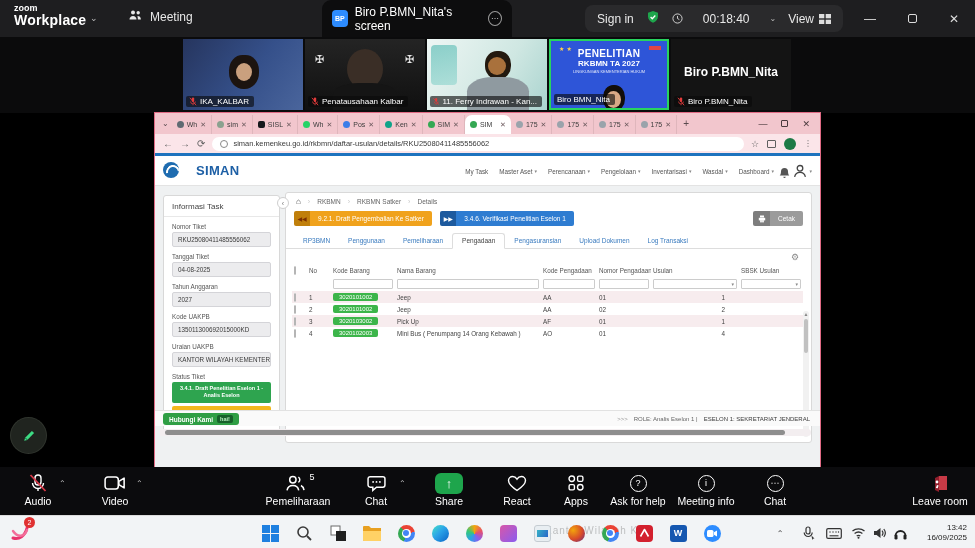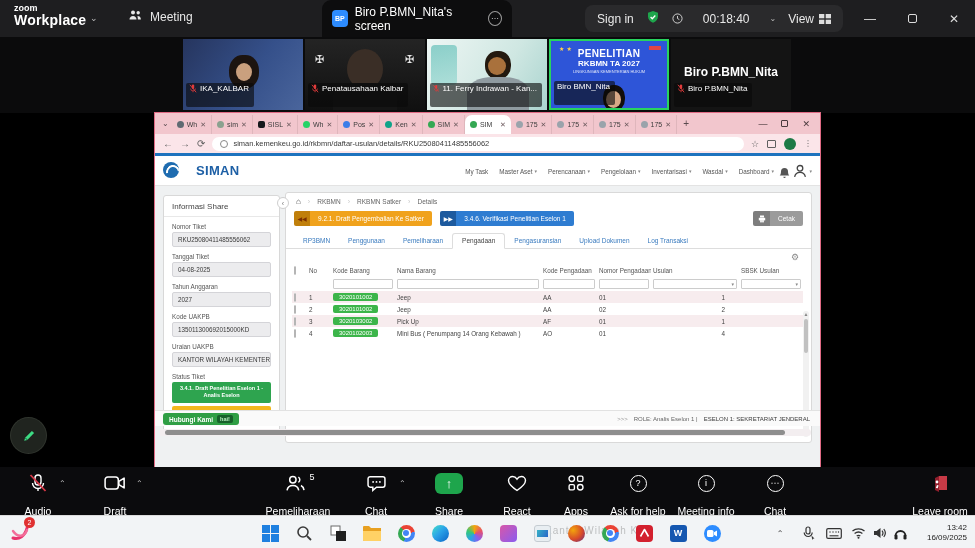--- a/index.html
+++ b/index.html
@@ -45,21 +45,21 @@
   .vt3 .deco{position:absolute;left:4px;top:6px;width:26px;height:40px;background:linear-gradient(160deg,#2aa9a0,#7fd0c8);opacity:.5;border-radius:4px}
   .slide{position:absolute;left:0;top:7px;width:116px;text-align:center;color:#fff}
   .slide .s1{font-size:10px;font-weight:bold;letter-spacing:.3px}
   .slide .s2{font-size:8px;font-weight:bold}
   .slide .s3{font-size:4px;opacity:.85;margin-top:1px}
   .vt4 .stars{position:absolute;left:8px;top:4px;color:#ffd34d;font-size:6px;letter-spacing:2px}
   .vt4 .redmark{position:absolute;right:6px;top:5px;width:12px;height:4px;background:#e04545}
   .vt4 .head{left:52px;top:44px;width:22px;height:26px;background:#120d0a;border-radius:46%}
   .vt4 .face4{position:absolute;left:55px;top:50px;width:15px;height:17px;background:#d8a886;border-radius:50%}
   .bigname{position:absolute;left:0;top:26px;width:120px;text-align:center;font-size:12px;font-weight:bold;color:#fff}
-  .vlabel{position:absolute;left:3px;bottom:3px;display:flex;align-items:center;gap:3px;background:rgba(10,10,10,.62);color:#fff;font-size:8px;padding:1px 5px 14px 3px;border-radius:2px;max-width:112px;white-space:nowrap;overflow:hidden}
+  .vlabel{position:absolute;left:3px;bottom:3px;display:flex;align-items:center;gap:3px;background:rgba(10,10,10,.62);color:#fff;font-size:8px;padding:1px 5px 1px 3px;border-radius:2px;max-width:112px;white-space:nowrap;overflow:hidden}
 
   
   .browser{position:absolute;left:155px;top:113px;width:665px;height:354px;background:#fff;box-shadow:0 0 0 1px #e06a84}
   .btabs{position:absolute;left:0;top:0;width:665px;height:21px;background:#f2c6cd;display:flex;align-items:flex-end;padding-left:4px}
   .tabsrch{align-self:center;font-size:8px;color:#5a4a4e;margin:0 3px}
   .btab{display:flex;align-items:center;gap:3px;height:19px;padding:0 5px;font-size:7px;color:#3c3c3c;border-right:1px solid rgba(0,0,0,.08);min-width:40px}
   .btab.active{background:#fff;border-radius:7px 7px 0 0;border-right:none;min-width:46px}
   .fav{width:7px;height:7px;border-radius:50%;flex:0 0 auto}
   .f1{background:#5f6a72}.f2{background:#8aa18f}.f3{background:#16181c;border-radius:2px}.f4{background:#25d366}
   .f5{background:#3b7de8}.f6{background:#0fa389}.f7{background:#34a853}.f8{background:#34a853}
@@ -145,21 +145,21 @@
   .hscroll{position:absolute;left:4px;top:276px;width:652px;height:7px;background:#f3eef0;border-radius:4px}
   .hthumb{position:absolute;left:6px;top:1px;width:620px;height:5px;background:#8e8e8e;border-radius:3px}
 
   
   .pencil{position:absolute;left:11px;top:418px;width:35px;height:35px;border-radius:50%;background:#20241f;display:flex;align-items:center;justify-content:center;box-shadow:0 0 0 1px #30352e;z-index:20}
 
   
   .ztb{position:absolute;left:0;top:467px;width:975px;height:48px;background:#0b0b0d;color:#fff}
   .zbtn{position:absolute;top:5px;width:76px;text-align:center}
   .zico{height:22px;display:flex;align-items:center;justify-content:center}
-  .zlab{font-size:10.5px;color:#fff;margin-top:11px;white-space:nowrap}
+  .zlab{font-size:10.5px;color:#fff;margin-top:1px;white-space:nowrap}
   .zchev{position:absolute;top:12px;color:#bfbfbf;font-size:8px}
   .sharebox{width:28px;height:21px;background:#1ea54c;border-radius:6px;display:flex;align-items:center;justify-content:center;color:#fff;font-size:13px;font-weight:bold}
   .circ{width:17px;height:17px;border:1.4px solid #fff;border-radius:50%;display:flex;align-items:center;justify-content:center;font-size:9px;color:#fff}
   .pcount{font-size:9px;color:#fff;position:relative;top:-6px;left:3px}
 
   
   .wtb{position:absolute;left:0;top:515px;width:975px;height:33px;background:#f2f4f6;border-top:1px solid #dcdcdc}
   .wmark{position:absolute;left:545px;top:9px;width:300px;font-size:10px;color:rgba(90,90,90,.35);letter-spacing:1px;overflow:hidden;white-space:nowrap;z-index:1}
   .tico{position:absolute;top:5px;width:24px;height:24px;display:flex;align-items:center;justify-content:center;z-index:2}
   .chromeball{width:17px;height:17px;border-radius:50%;background:conic-gradient(from -40deg,#ea4335 0 33%,#4285f4 0 66%,#34a853 0 100%);position:relative}
@@ -443,21 +443,21 @@
             <circle cx="6.5" cy="4" r="2.6" stroke="#444" stroke-width="1.2" fill="none"></circle>
             <path d="M1.5 12c.6-2.8 2.6-4.2 5-4.2s4.4 1.4 5 4.2" stroke="#444" stroke-width="1.2" fill="none"></path>
           </svg>
         <span class="car">▾</span>
       </span>
     </div>
 
     <div class="collapsechip">‹</div>
 
     <div class="sidecard">
-      <div class="sctitle">Informasi Share</div>
+      <div class="sctitle">Informasi Task</div>
       <div class="flabel">Nomor Tiket</div>
       <div class="finput">RKU25080411485556062</div>
       <div class="flabel">Tanggal Tiket</div>
       <div class="finput">04-08-2025</div>
       <div class="flabel">Tahun Anggaran</div>
       <div class="finput">2027</div>
       <div class="flabel">Kode UAKPB</div>
       <div class="finput">135011300692015000KD</div>
       <div class="flabel">Uraian UAKPB</div>
       <div class="finput">KANTOR WILAYAH KEMENTERI</div>
@@ -633,21 +633,21 @@
     <div class="zlab">Audio</div>
   </div>
   <span class="zchev" style="left:59px">⌃</span>
   <div class="zbtn" style="left:77px">
     <div class="zico">
       <svg width="22" height="16" viewBox="0 0 20 14">
           <rect x="1" y="1.5" width="12" height="11" rx="2.5" stroke="#fff" stroke-width="1.4" fill="none"></rect>
           <path d="M13.5 5.5l4.8-3v9l-4.8-3z" stroke="#fff" stroke-width="1.4" fill="none" stroke-linejoin="round"></path>
         </svg>
     </div>
-    <div class="zlab">Draft</div>
+    <div class="zlab">Video</div>
   </div>
   <span class="zchev" style="left:136px">⌃</span>
   <div class="zbtn" style="left:255px;width:86px">
     <div class="zico">
       <svg width="22" height="17" viewBox="0 0 20 16">
           <circle cx="8" cy="4.5" r="3" stroke="#fff" stroke-width="1.4" fill="none"></circle>
           <path d="M2.5 14.5c.5-3 2.6-4.6 5.5-4.6s5 1.6 5.5 4.6" stroke="#fff" stroke-width="1.4" fill="none"></path>
           <path d="M13.2 2a3 3 0 0 1 0 5M15.6 9.9c1.6.8 2.6 2.3 2.9 4.3" stroke="#fff" stroke-width="1.4" fill="none"></path>
         </svg>
       <span class="pcount">5</span>

